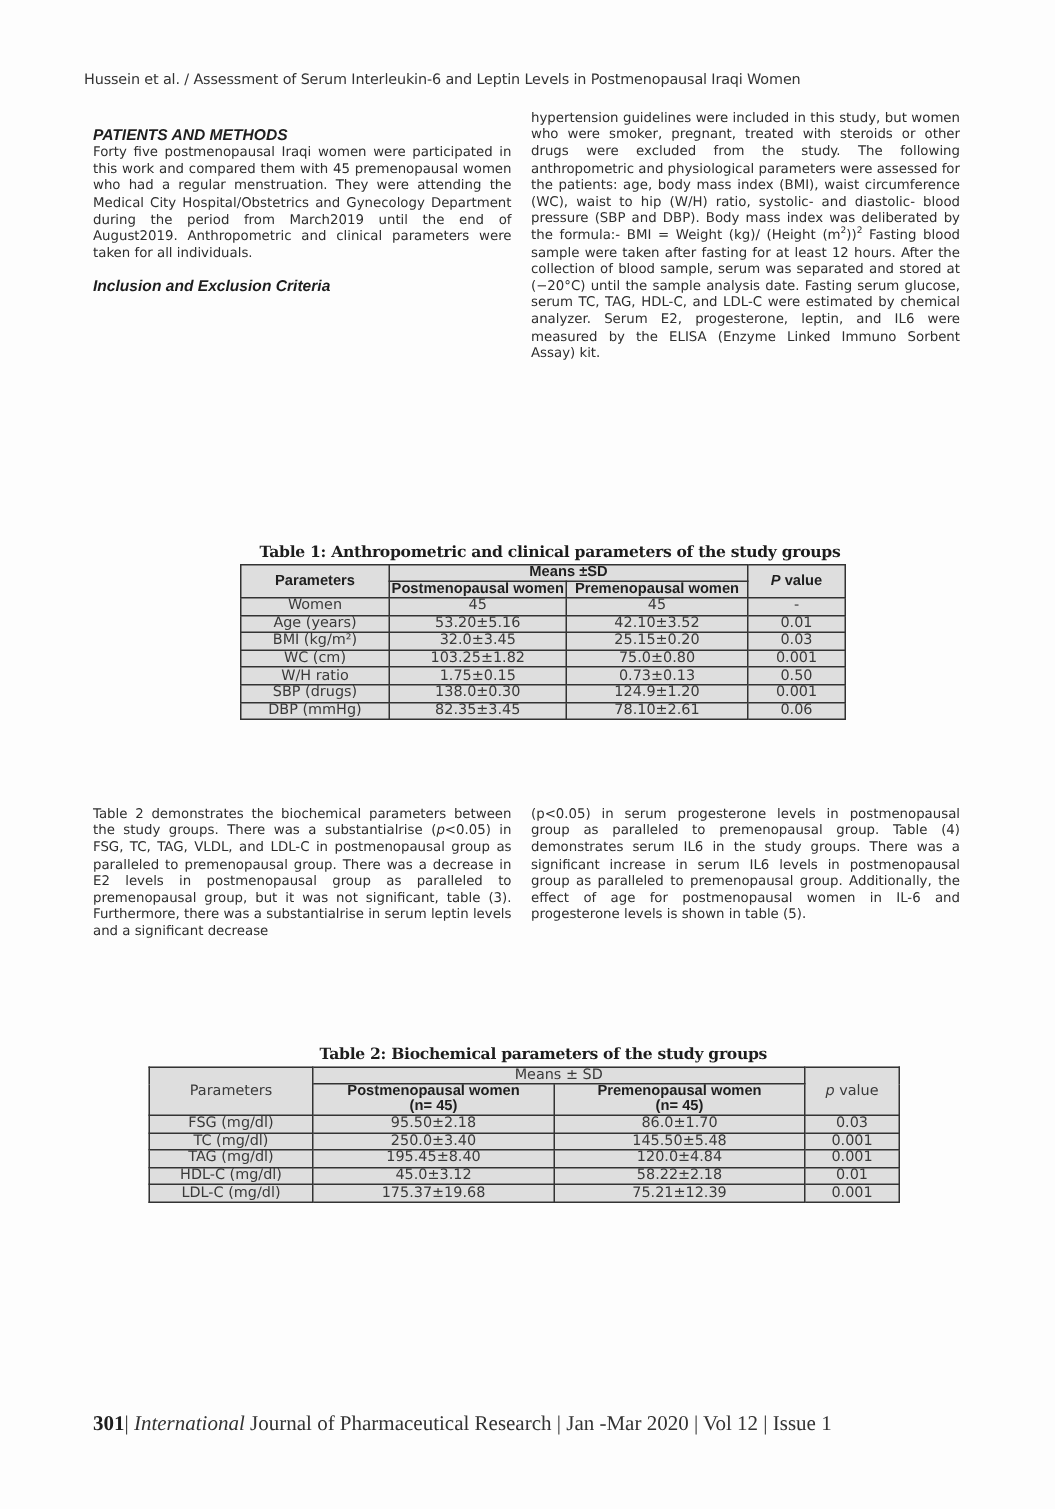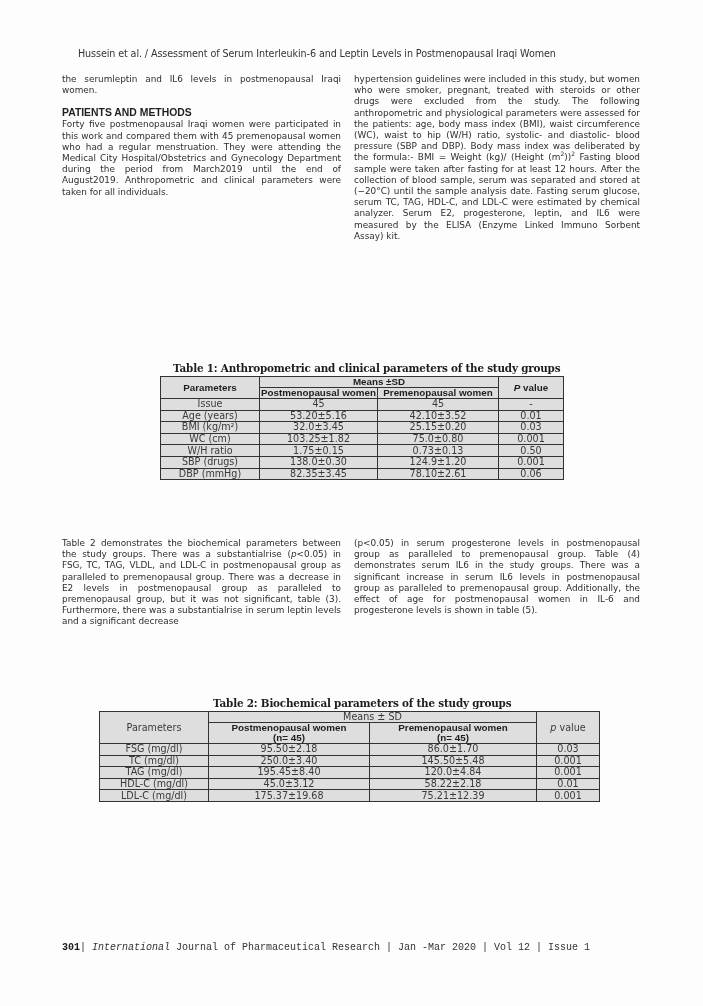--- a/index.html
+++ b/index.html
@@ -1,31 +1,31 @@
 <!DOCTYPE html>
 <html><head>
 <meta charset="utf-8">
 <style>
   html, body { margin: 0; padding: 0; }
   body {
     width: 703px; height: 1006px; background: #fdfdfd; position: relative; overflow: hidden;
     font-family: "DejaVu Sans", sans-serif; color: #2b2b2b;
   }
   .running-head {
-    position: absolute; left: 78px; top: 48px; width: 590px;
+    position: absolute; left: 56px; top: 48px; width: 590px;
     font-size: 9.6px; letter-spacing: -0.1px; color: #333; white-space: nowrap;
   }
   .col {
     position: absolute; font-size: 8.9px; line-height: 11.2px; text-align: justify; color: #2e2e2e;
   }
   .col p { margin: 0; }
   .col .gap { height: 11px; }
   .col h3 {
     margin: 0; font-family: "Liberation Sans", sans-serif; font-weight: bold; font-size: 10.4px;
-    color: #1e1e1e; line-height: 12px;
+    color: #1e1e1e; line-height: 12px; font-style: italic;
   }
   #col-left-1 { left: 62px; top: 74px; width: 279px; }
   #col-right-1 { left: 354px; top: 74px; width: 286px; }
   #col-left-2 { left: 62px; top: 538px; width: 279px; }
   #col-right-2 { left: 354px; top: 538px; width: 286px; }
   .sup { font-size: 6px; vertical-align: super; line-height: 0; }
 
   .table-caption {
     position: absolute; font-family: "DejaVu Serif", serif; font-weight: bold; font-size: 10.4px;
     color: #1d1d1d; white-space: nowrap; letter-spacing: -0.2px;
@@ -47,36 +47,36 @@
   #table1 .c2 { width: 117px; }
   #table1 .c3 { width: 120px; }
   #table2 { left: 99px; top: 711px; width: 501px; }
   #table2 td { height: 10.6px; }
   #table2 .c1 { width: 108px; }
   #table2 .c2 { width: 160px; }
   #table2 .c3 { width: 166px; }
   .italic { font-style: italic; }
 
   .footer {
-    position: absolute; left: 62px; top: 942px; font-family: Liberation Mono, monospace;
-    font-size: 10px; color: #333; white-space: nowrap;
+    position: absolute; left: 62px; top: 942px; font-family: Liberation Serif, serif;
+    font-size: 14px; color: #333; white-space: nowrap;
   }
   .footer b { color: #1e1e1e; }
 </style>
 </head>
 <body>
 
 <div class="running-head">Hussein et al. / Assessment of Serum Interleukin-6 and Leptin Levels in Postmenopausal Iraqi Women</div>
 
 <div class="col" id="col-left-1">
-  <p>the serumleptin and IL6 levels in postmenopausal Iraqi women.</p>
   <div class="gap"></div>
   <h3>PATIENTS AND METHODS</h3>
   <p>Forty five postmenopausal Iraqi women were participated in this work and compared them with 45 premenopausal women who had a regular menstruation. They were attending the Medical City Hospital/Obstetrics and Gynecology Department during the period from March2019 until the end of August2019. Anthropometric and clinical parameters were taken for all individuals.</p>
   <div class="gap"></div>
+  <h3>Inclusion and Exclusion Criteria</h3>
 </div>
 
 <div class="col" id="col-right-1">
   <p><span>hypertension guidelines were included in this study, but women who were smoker, pregnant, treated with steroids or other drugs were excluded from the study. The following anthropometric and physiological parameters were assessed for the patients: age, body mass index (BMI), waist circumference (WC), waist to hip (W/H) ratio, systolic- and diastolic- blood pressure (SBP and DBP). Body mass index was deliberated by the formula:- BMI = Weight (kg)/ (Height (m</span><span class="sup">2</span><span>))</span><span class="sup">2</span><span> Fasting blood sample were taken after fasting for at least 12 hours. After the collection of blood sample, serum was separated and stored at (−20°C) until the sample analysis date. Fasting serum glucose, serum TC, TAG, HDL-C, and LDL-C were estimated by chemical analyzer. Serum E2, progesterone, leptin, and IL6 were measured by the ELISA (Enzyme Linked Immuno Sorbent Assay) kit.</span></p>
 </div>
 
 <div class="table-caption" id="t1-caption">Table 1: Anthropometric and clinical parameters of the study groups</div>
 <table class="dt" id="table1">
   <tbody>
       <tr>
@@ -84,21 +84,21 @@
     <th class="b" colspan="2">Means ±SD</th>
     <th class="b" rowspan="2"><i>P</i> value</th>
   </tr>
   <tr>
     <th class="b c2">Postmenopausal women</th>
     <th class="b c3">Premenopausal women</th>
   </tr>
   </tbody>
     <tbody id="t1-body">
       <tr>
-        <td>Issue</td>
+        <td>Women</td>
         <td>45</td>
         <td>45</td>
         <td>-</td>
       </tr>
       <tr>
         <td>Age (years)</td>
         <td>53.20±5.16</td>
         <td>42.10±3.52</td>
         <td>0.01</td>
       </tr>

